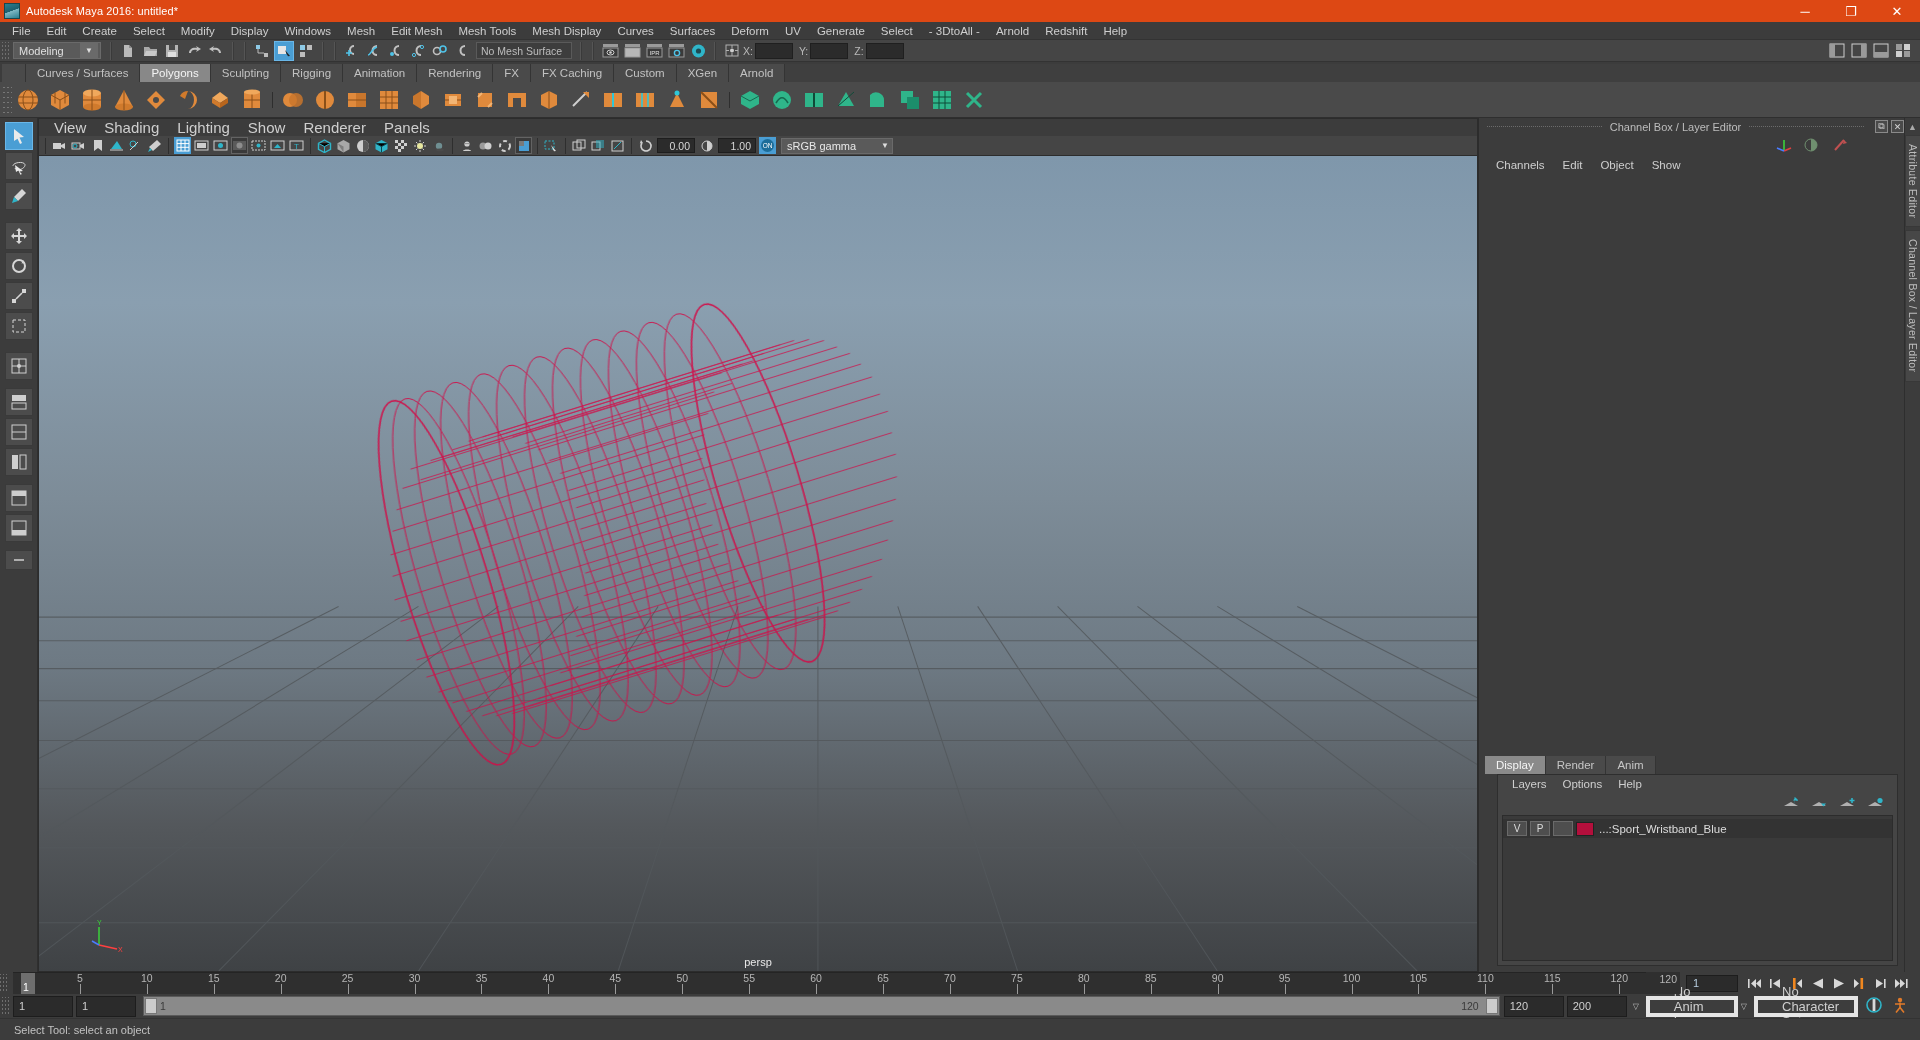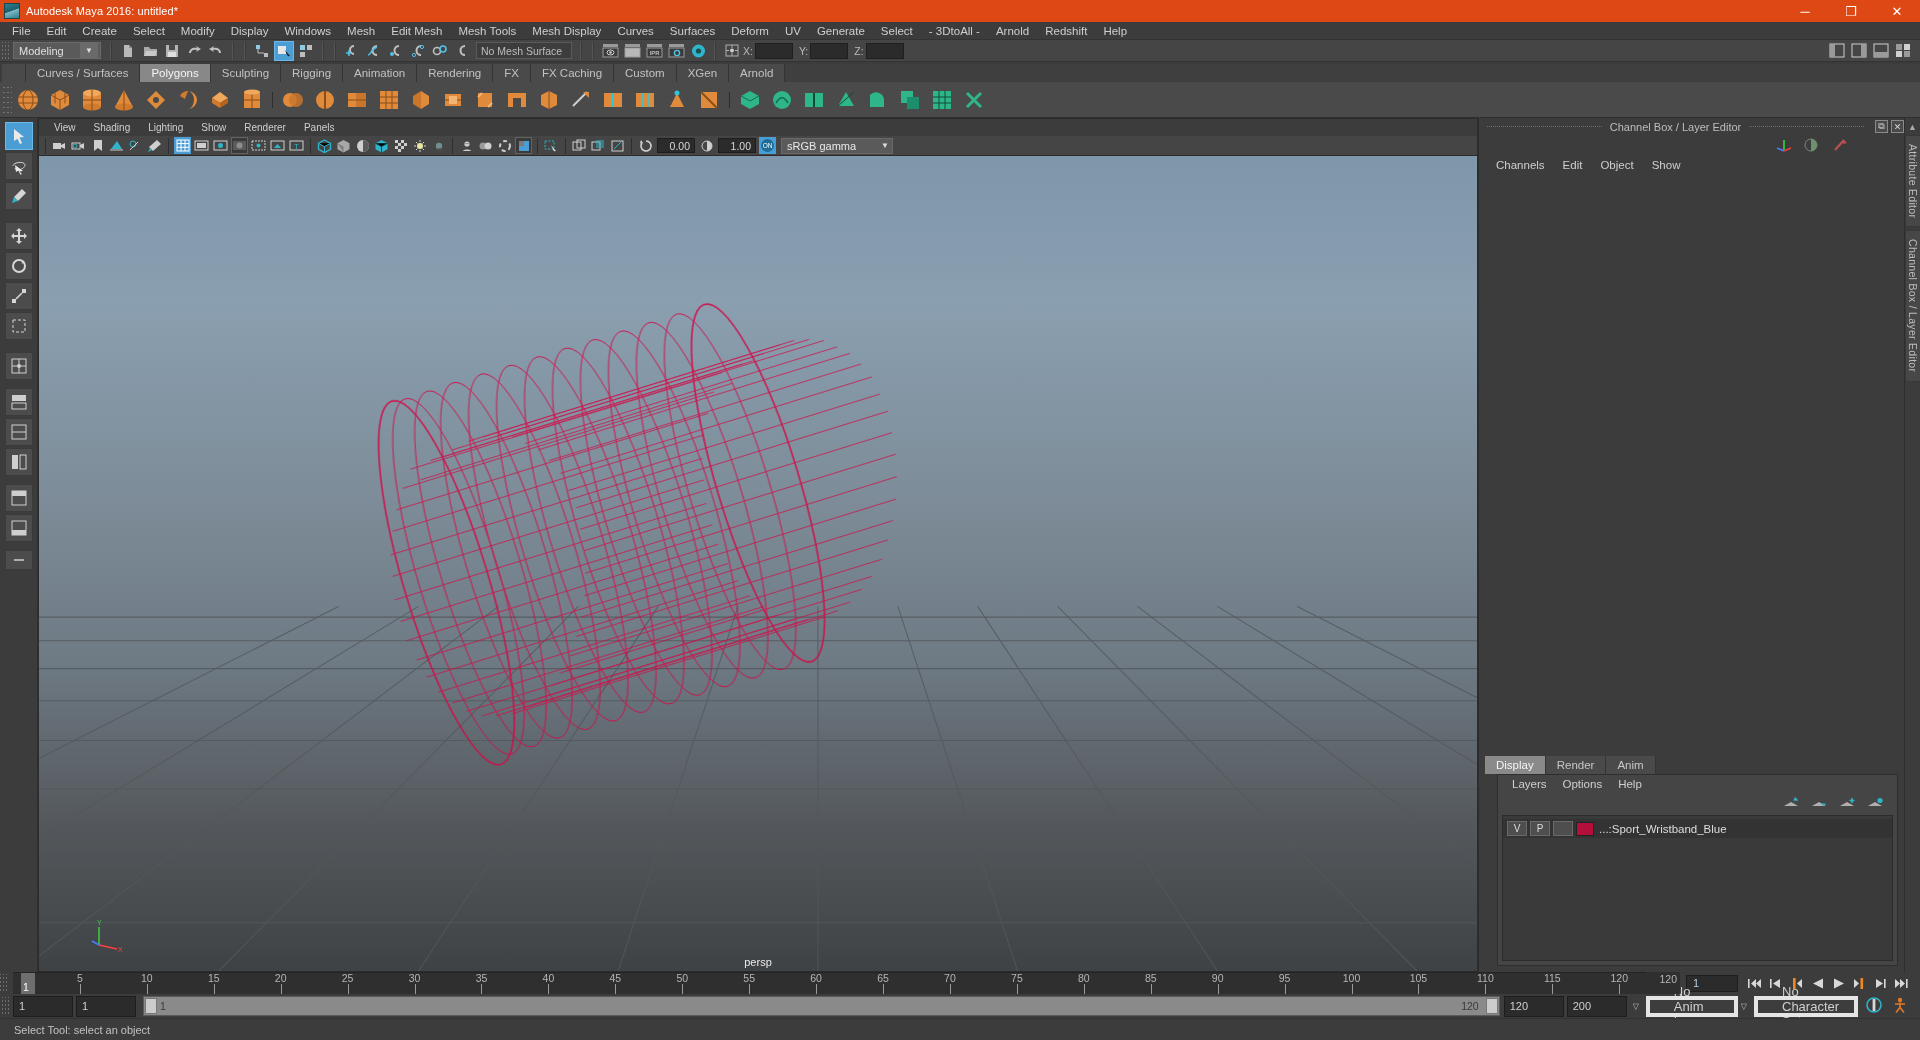--- a/index.html
+++ b/index.html
@@ -79,21 +79,21 @@
       padding-top:4px; flex:0 0 38px; border-right:1px solid #2f2f2f;}
   .tc { width:28px; height:28px; margin-bottom:2px; display:flex; align-items:center; justify-content:center;
         background:#4c4c4c; border:1px solid #3a3a3a; }
   .tc.sel { background:#4a9ed4; border-color:#6ab7e8; }
   .tcgap { height:10px; }
 
   
   .viewwrap { flex:1; display:flex; flex-direction:column; min-width:0; background:#3c3c3c;
               border:1px solid #2c2c2c; margin:0; }
   .vmenu { height:17px; background:#3c3c3c; display:flex; align-items:center; flex:0 0 17px; padding-left:6px;}
-  .vmenu .vm { padding:0 9px; font-size:10px; color:#cfcfcf; line-height:17px; }
+  .vmenu .vm { padding:0 9px; font-size:15px; color:#cfcfcf; line-height:17px; }
   .vtools { height:20px; background:#454545; display:flex; align-items:center; flex:0 0 20px; padding-left:2px;
             border-bottom:1px solid #2c2c2c; }
   .vt { width:17px; height:17px; flex:0 0 17px; display:flex; align-items:center; justify-content:center; margin:0 1px;}
   .vt.sel { background:#4a9ed4; }
   .vt.press { background:#3a3a3a; border:1px solid #636363; }
   .numfield { width:38px; height:15px; background:#2b2b2b; border:1px solid #1e1e1e; color:#d8d8d8;
      font-size:10.5px; display:flex; align-items:center; justify-content:flex-end; padding-right:4px; margin:0 2px;}
   .gammabox { width:112px; height:16px; background:#5a5a5a; border:1px solid #6a6a6a; color:#e8e8e8;
      font-size:11px; display:flex; align-items:center; padding-left:5px; position:relative; margin-left:4px;}
   .gammabox .arr2 { position:absolute; right:3px; font-size:8px; color:#ddd; }

